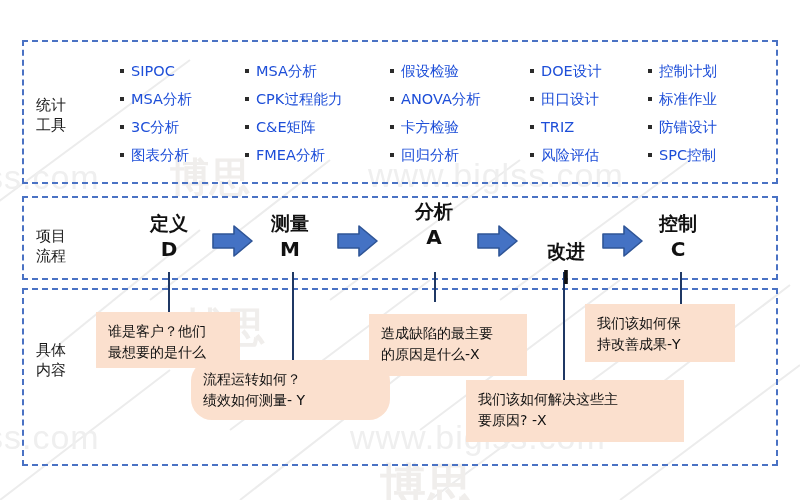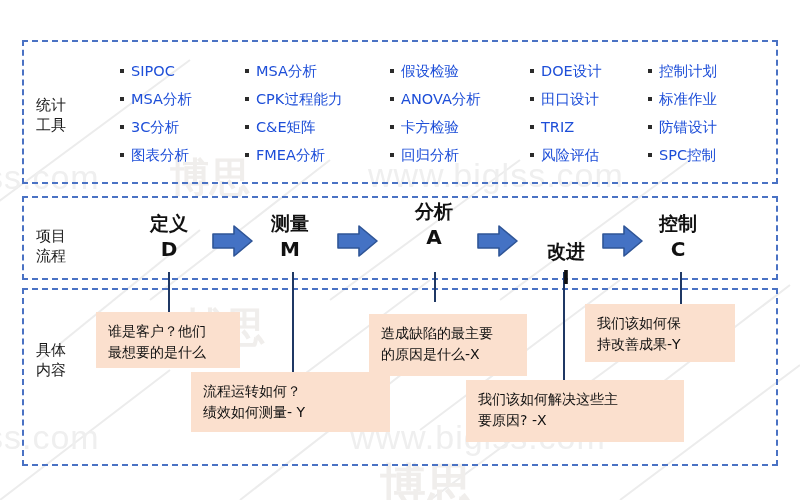--- a/index.html
+++ b/index.html
@@ -273,21 +273,21 @@
 内容</div>
 
   <div class="connector" style="left:168px;top:272px;height:40px;"></div>
   <div class="connector" style="left:292px;top:272px;height:106px;"></div>
   <div class="connector" style="left:434px;top:272px;height:30px;"></div>
   <div class="connector" style="left:563px;top:272px;height:108px;"></div>
   <div class="connector" style="left:680px;top:272px;height:32px;"></div>
 
   <div class="cbox" style="left:96px;top:312px;width:144px;height:56px;">谁是客户？他们
 最想要的是什么</div>
-  <div class="cbox" style="left:191px;top:372px;width:199px;height:60px;">流程运转如何？
+  <div class="cbox" style="left:191px;top:360px;width:199px;height:60px;border-radius:21px;">流程运转如何？
 绩效如何测量- Y</div>
   <div class="cbox" style="left:341px;top:314px;width:158px;height:62px;margin-left:28px;">造成缺陷的最主要
 的原因是什么-X</div>
   <div class="cbox" style="left:585px;top:304px;width:150px;height:58px;">我们该如何保
 持改善成果-Y</div>
   <div class="cbox" style="left:466px;top:380px;width:218px;height:62px;">我们该如何解决这些主
 要原因? -X</div>
 
 </div>
 

